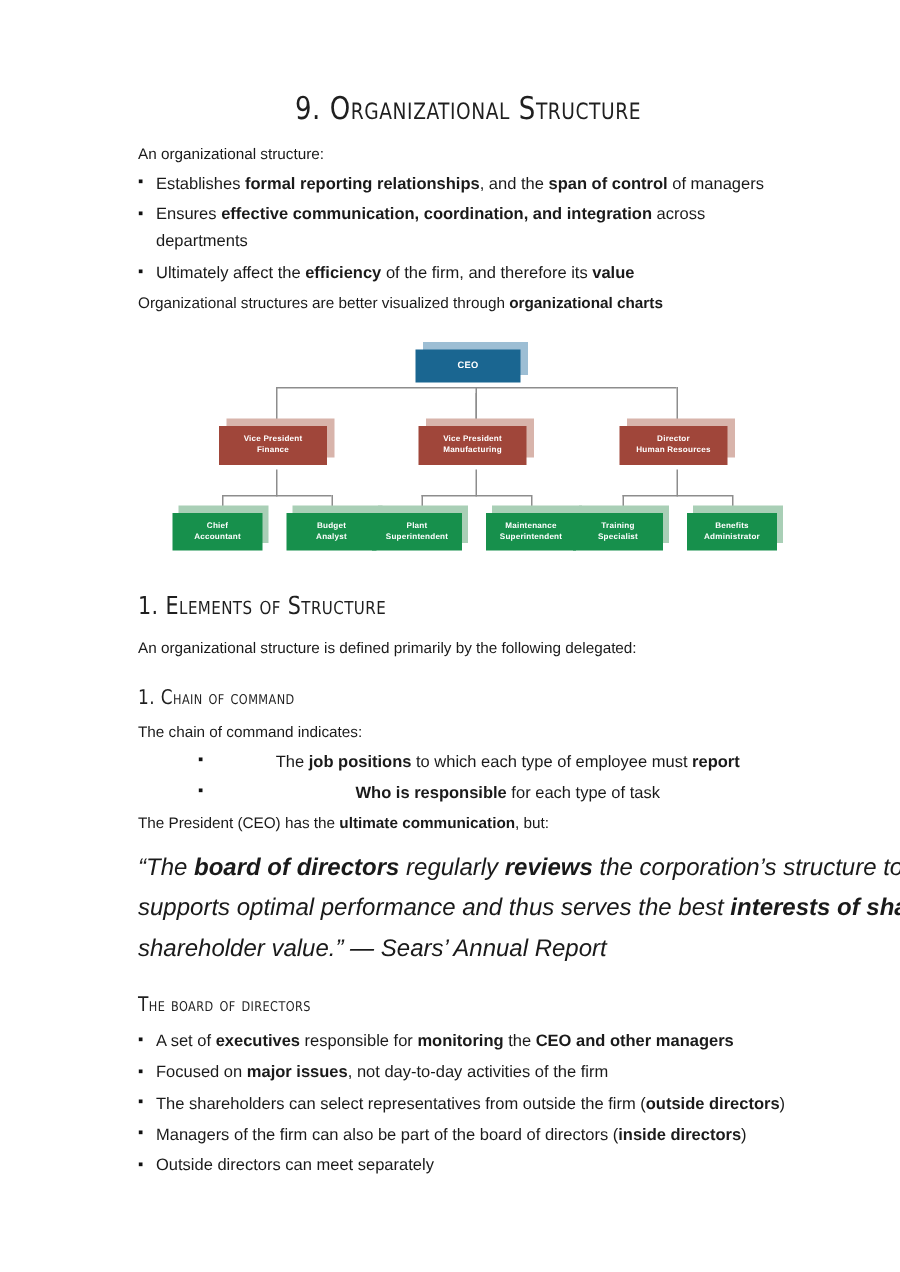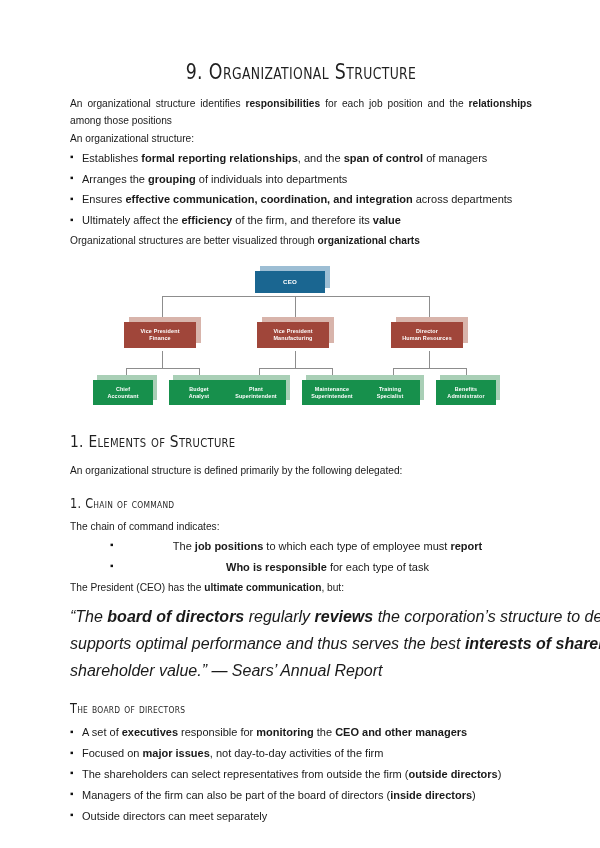--- a/index.html
+++ b/index.html
@@ -12,21 +12,21 @@
     height: 848px;
     font-family: "Liberation Sans", sans-serif;
     color: #1a1a1a;
     overflow: hidden;
   }
   .page {
     position: relative;
     width: 600px;
     height: 813px;
     box-sizing: border-box;
-    padding: 60px 68px 0 70px;
+    padding: 60px 68px 0 92px;
     background: #ffffff;
   }
 
   
   .doc-title {
     font-family: "DejaVu Sans Condensed", "Liberation Sans Narrow", "Liberation Sans", sans-serif;
     font-variant: small-caps;
     font-size: 21px;
     font-weight: 400;
     letter-spacing: 0.4px;
@@ -148,26 +148,24 @@
   .oline.v { width: 1px; }
   .oline.h { height: 1px; }
 </style>
 </head>
 <body>
 
 <div class="page">
 
   <h1 class="doc-title">9. Organizational Structure</h1>
 
-  <p class="para justify">An&nbsp;organizational&nbsp;structure&nbsp;identifies&nbsp;<b>responsibilities</b>&nbsp;for&nbsp;each&nbsp;job&nbsp;position&nbsp;and&nbsp;the&nbsp;<b>relationships</b> among those positions</p>
   <p class="para">An organizational structure:</p>
 
   <ul class="blist">
     <li>Establishes <b>formal reporting relationships</b>, and the <b>span of control</b> of managers</li>
-    <li>Arranges the <b>grouping</b> of individuals into departments</li>
     <li>Ensures <b>effective communication, coordination, and integration</b> across departments</li>
     <li>Ultimately affect the <b>efficiency</b> of the firm, and therefore its <b>value</b></li>
   </ul>
 
   <p class="para">Organizational structures are better visualized through <b>organizational charts</b></p>
 
   <div class="orgchart">
 
     <div class="oline v" style="left:229px; top:37px; height:22px;"></div>
     <div class="oline h" style="left:96px; top:33px; width:267px;"></div>

